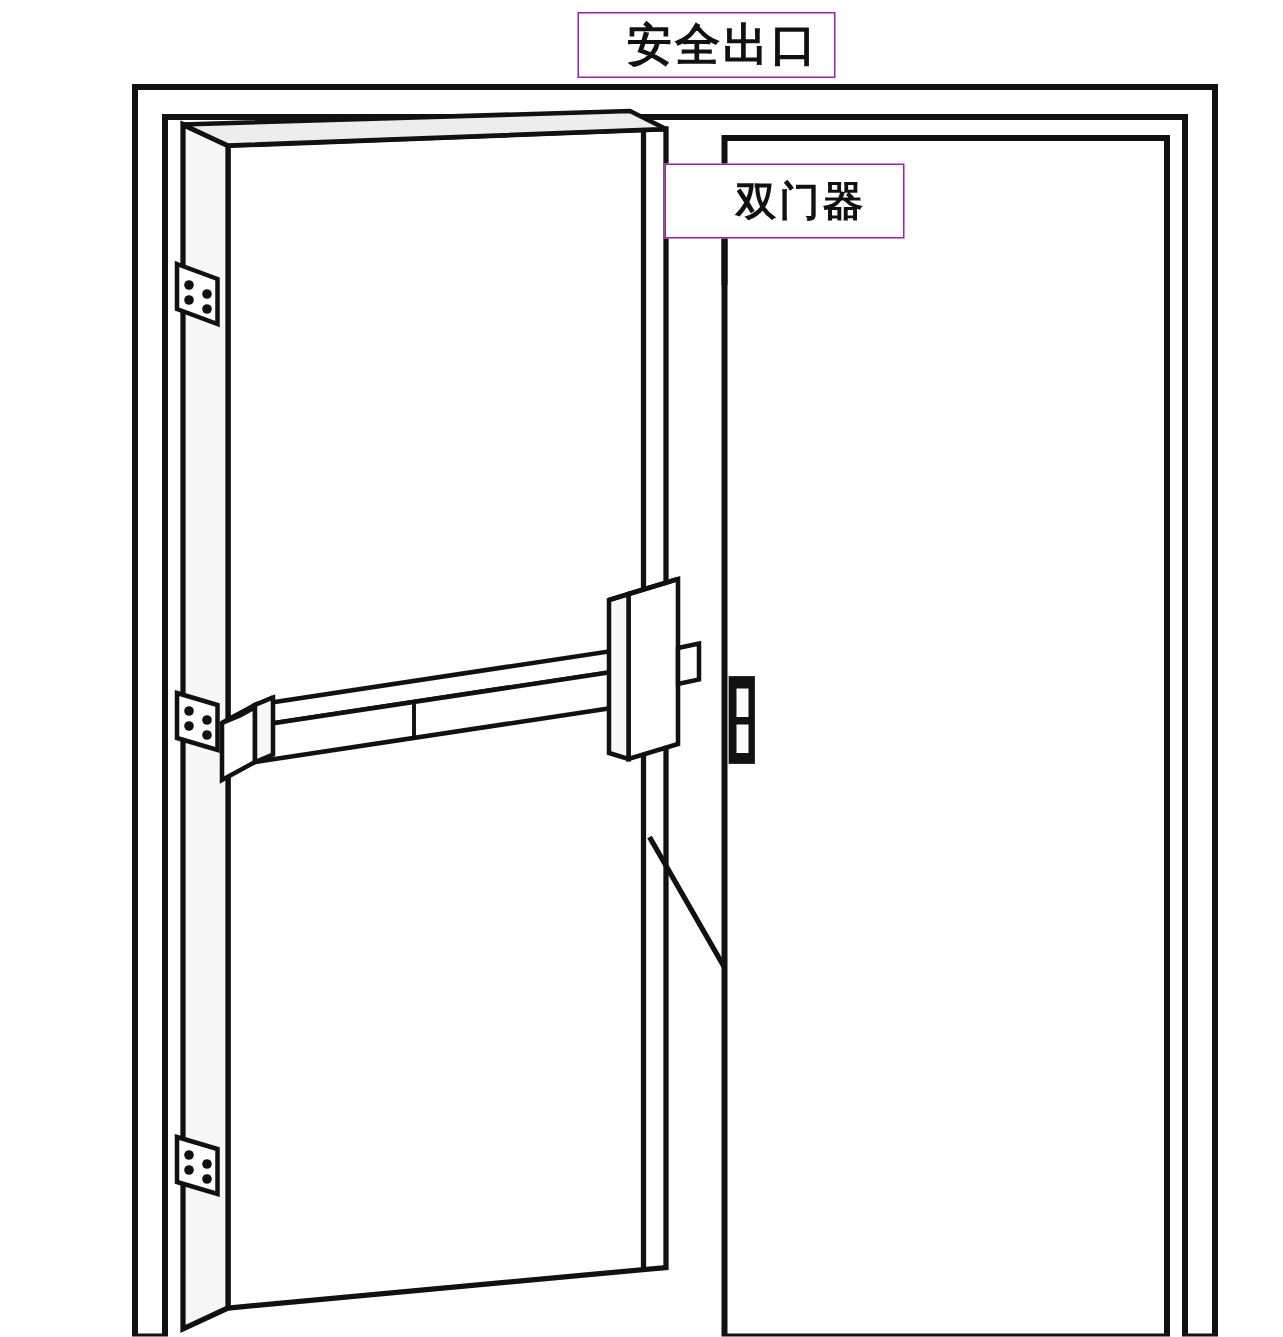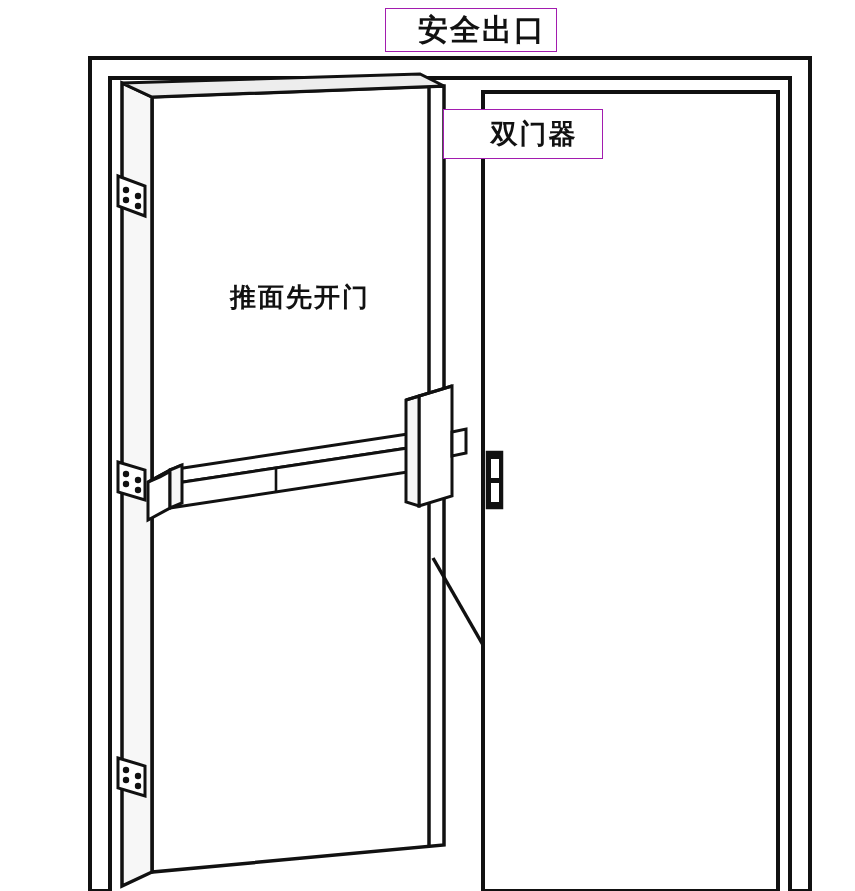--- a/index.html
+++ b/index.html
@@ -161,16 +161,15 @@
     <g>
       <line x1="483" y1="146" x2="483" y2="190" stroke="#111111" stroke-width="4"></line>
     </g>
 
   </svg>
 
   <div class="lbl boxed" id="title-box">安全出口</div>
 
   <div class="lbl boxed" id="coordinator-box">双门器</div>
 
-  <div class="lbl" id="left-door-label">推面先开门</div>
 
 
 </div>
 
 </body></html>

